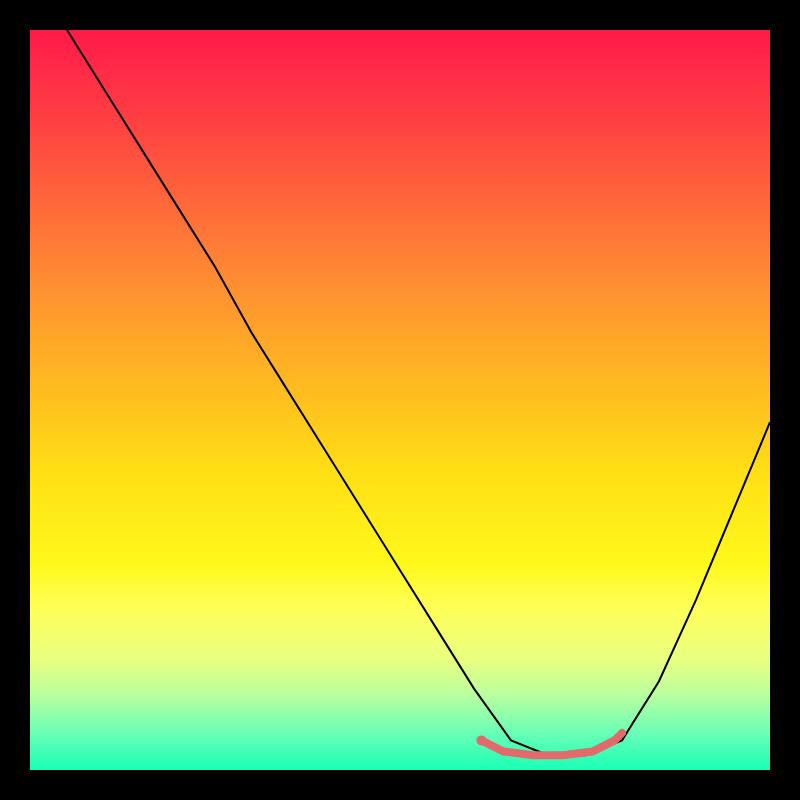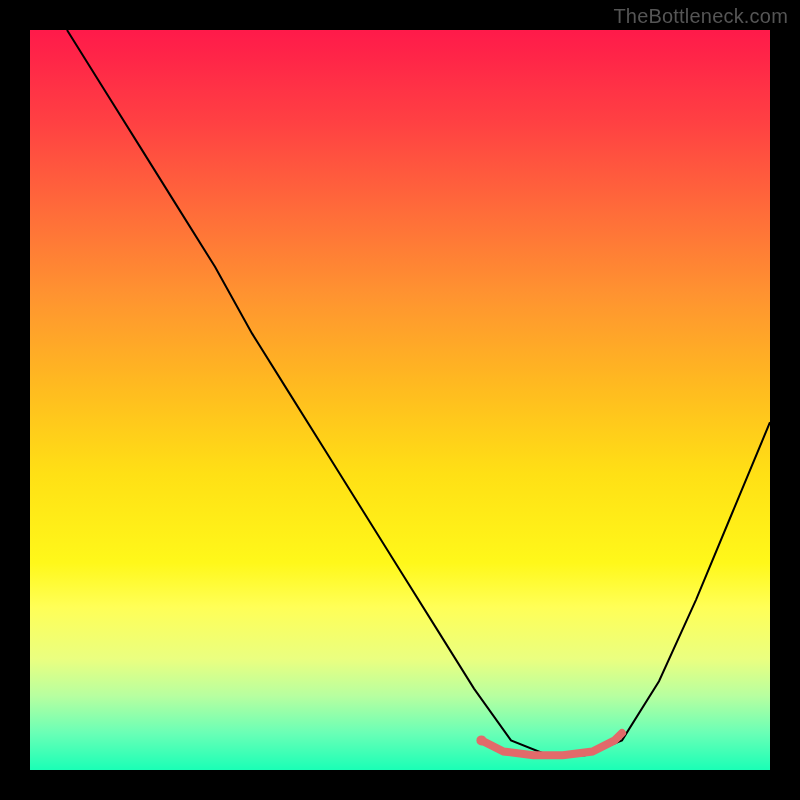--- a/index.html
+++ b/index.html
@@ -51,21 +51,20 @@
     color: #555;
     font-size: 20px;
     letter-spacing: 0.2px;
     user-select: none;
   }
 </style>
 </head>
 <body>
 
 <div class="frame">
-  <div class="watermark">TheBottleneck.com</div>
   <div class="plot">
     <svg class="curves" viewBox="0 0 740 740" preserveAspectRatio="none">
       <path fill="none" stroke="#000000" stroke-width="2" d="M37.0 0.0 L74.0 59.2 L111.0 118.4 L148.0 177.6 L185.0 236.8 L222.0 303.4 L259.0 362.6 L296.0 421.8 L333.0 481.0 L370.0 540.2 L407.0 599.4 L444.0 658.6 L481.0 710.4 L518.0 725.2 L555.0 725.2 L592.0 710.4 L629.0 651.2 L666.0 569.8 L703.0 481.0 L740.0 392.2"></path>
       <path fill="none" stroke="#e26a6a" stroke-width="8" stroke-linecap="round" d="M451.4 710.4 L473.6 721.5 L503.2 725.2 L532.8 725.2 L562.4 721.5 L584.6 710.4 L592.0 703.0"></path>
       <circle fill="#e26a6a" cx="451.4" cy="710.4" r="5"></circle>
     </svg>
   </div>
 </div>
 
 </body></html>

